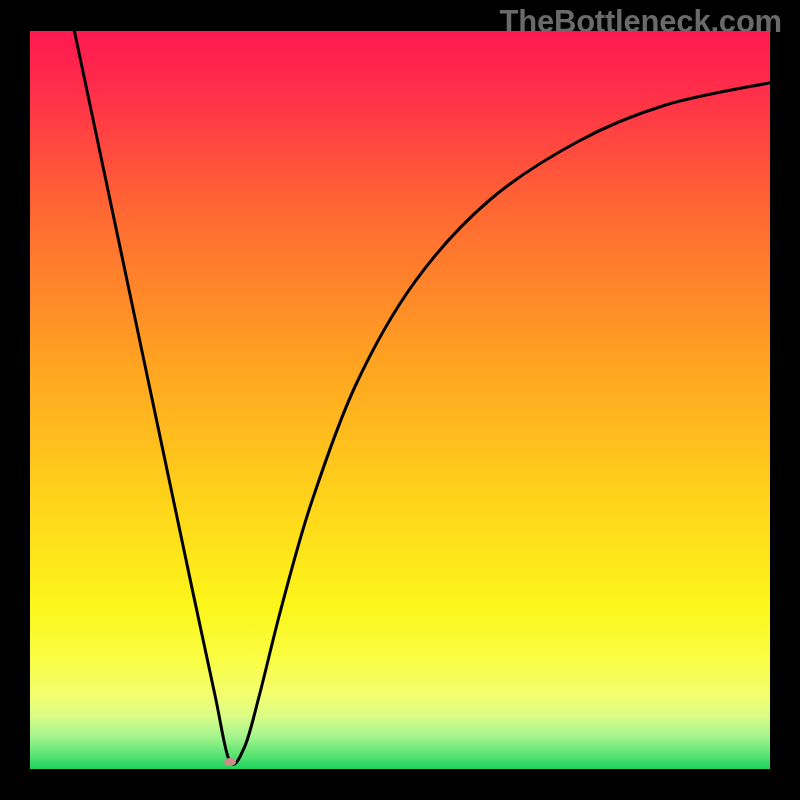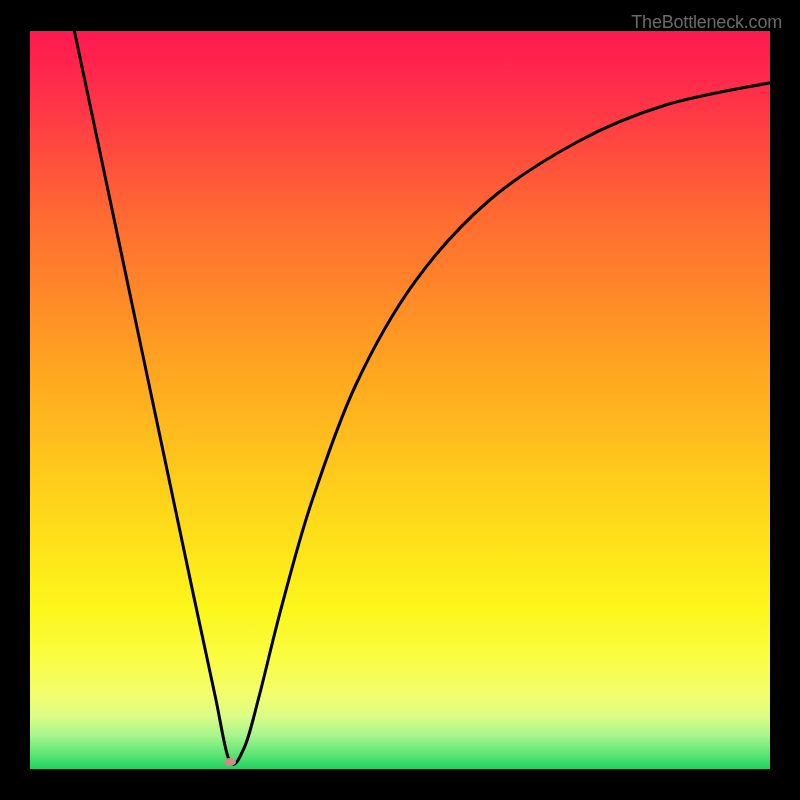--- a/index.html
+++ b/index.html
@@ -49,25 +49,25 @@
     position: absolute;
     background: #000;
   }
   .border-top    { left: 0; top: 0; width: 800px; height: 31px; }
   .border-bottom { left: 0; top: 769px; width: 800px; height: 31px; }
   .border-left   { left: 0; top: 0; width: 30px; height: 800px; }
   .border-right  { left: 770px; top: 0; width: 30px; height: 800px; }
 
   .attribution {
     position: absolute;
-    top: 12px;
+    top: 4px;
     right: 18px;
-    font-size: 18px;
+    font-size: 31px;
     color: #6a6a6a;
-    font-weight: 400;
+    font-weight: 700;
     letter-spacing: -0.2px;
     font-family: Arial, Helvetica, sans-serif;
   }
 </style>
 </head>
 <body>
 
 <div class="frame">
 
   <div class="plot-area">

